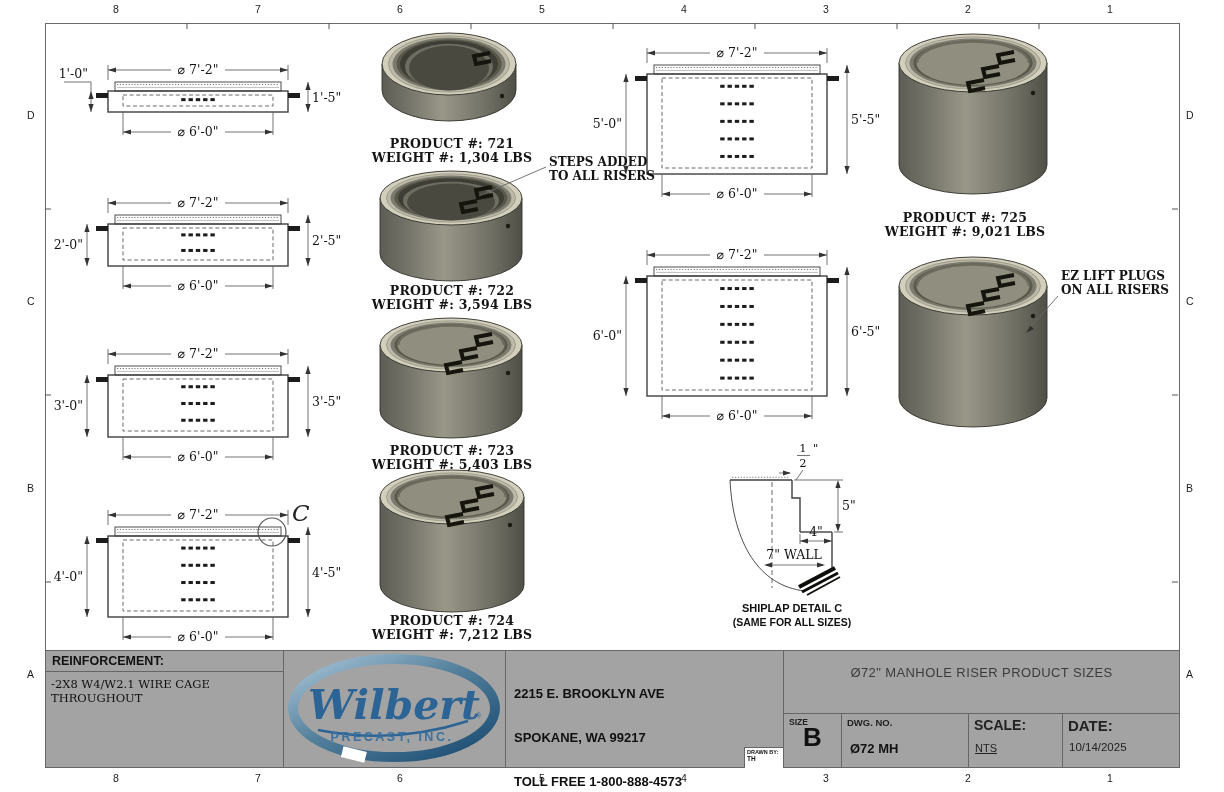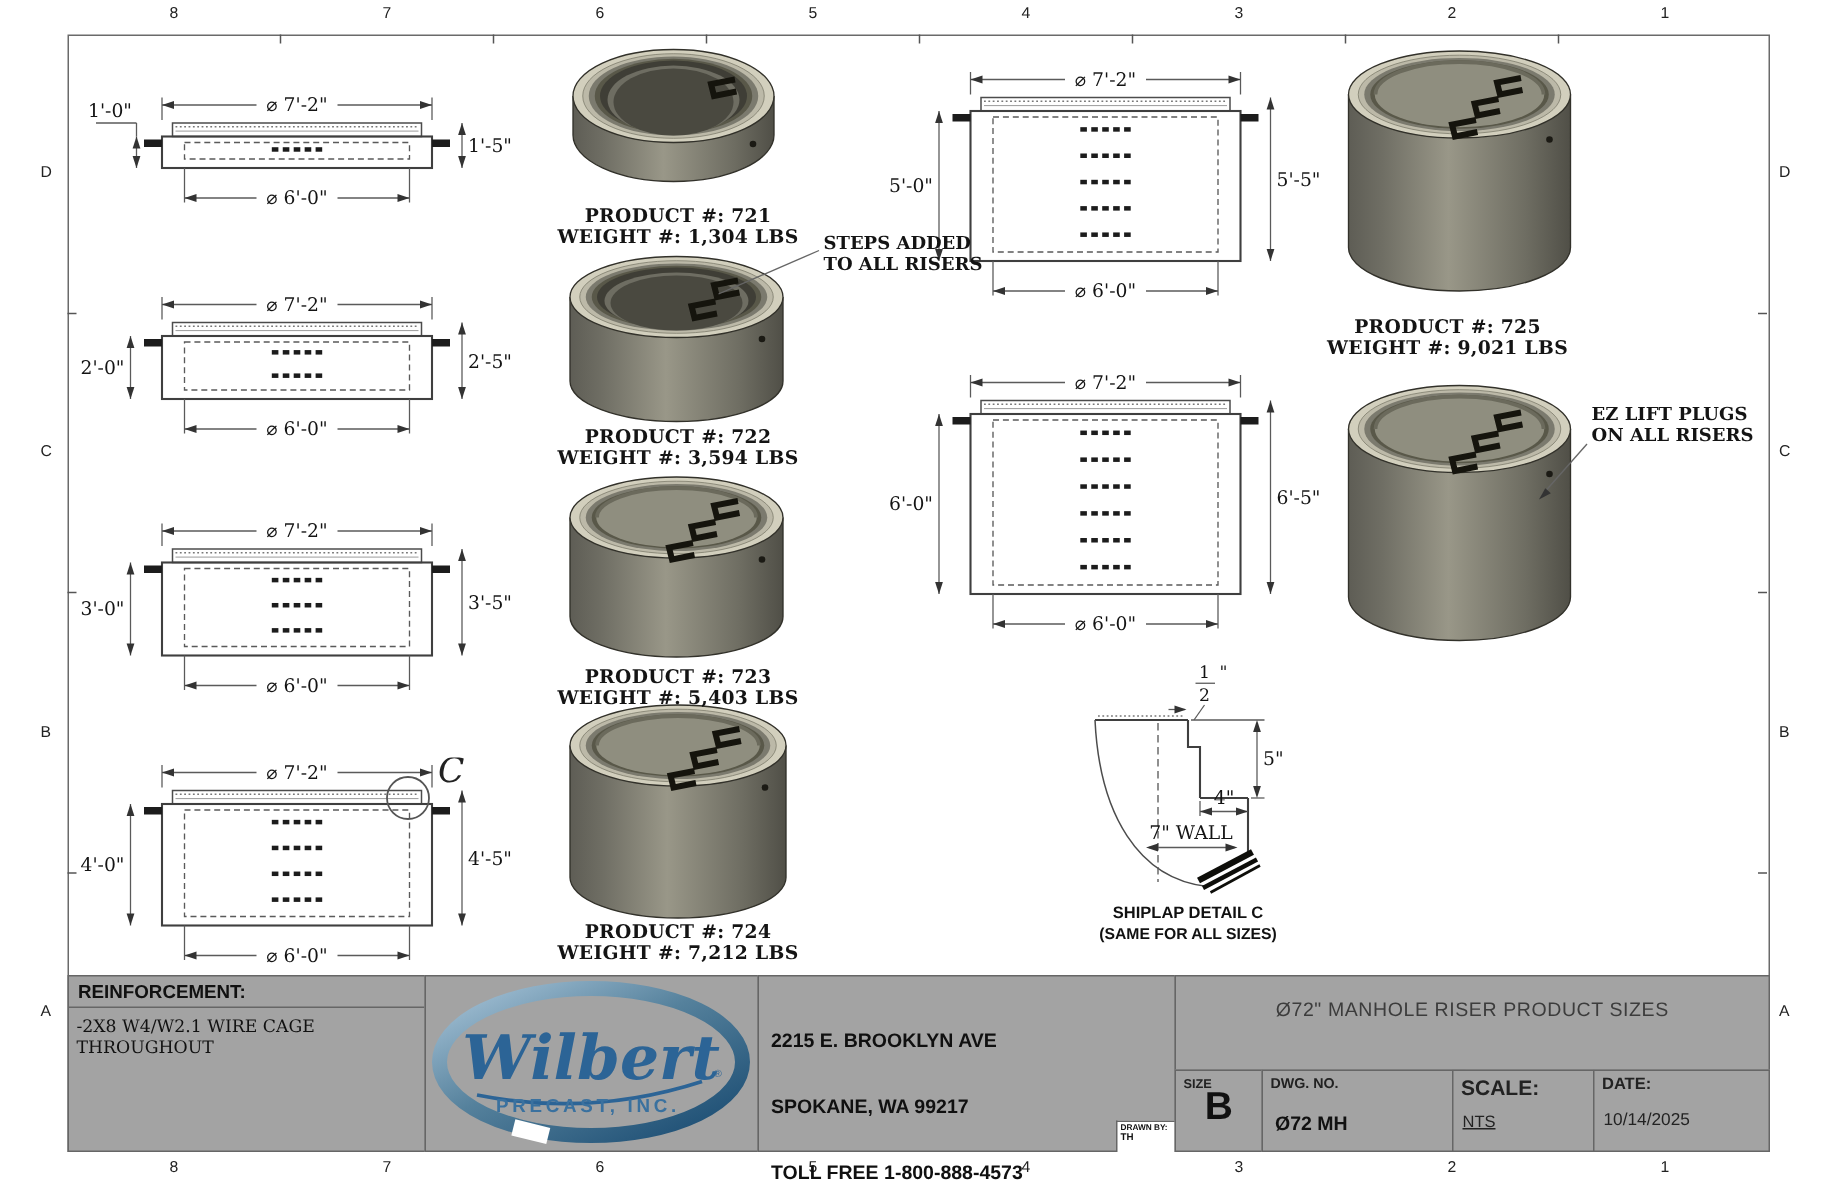--- a/index.html
+++ b/index.html
@@ -660,16 +660,16 @@
   </div>
   <div class="tbc" style="left:841px;top:713px;width:136px;height:55px;">
     <div class="tb-label" style="font-size:9.5px;">DWG. NO.</div>
     <div class="dwg-val">Ø72 MH</div>
   </div>
   <div class="tbc" style="left:968px;top:713px;width:95px;height:55px;">
     <div class="tb-label" style="font-size:14px;">SCALE:</div>
     <div class="scale-val">NTS</div>
   </div>
   <div class="tbc" style="left:1062px;top:713px;width:118px;height:55px;">
-    <div class="tb-label" style="font-size:11px;">DATE:</div>
+    <div class="tb-label" style="font-size:15px;">DATE:</div>
     <div class="date-val">10/14/2025</div>
   </div>
 </div>
 
 </body></html>

